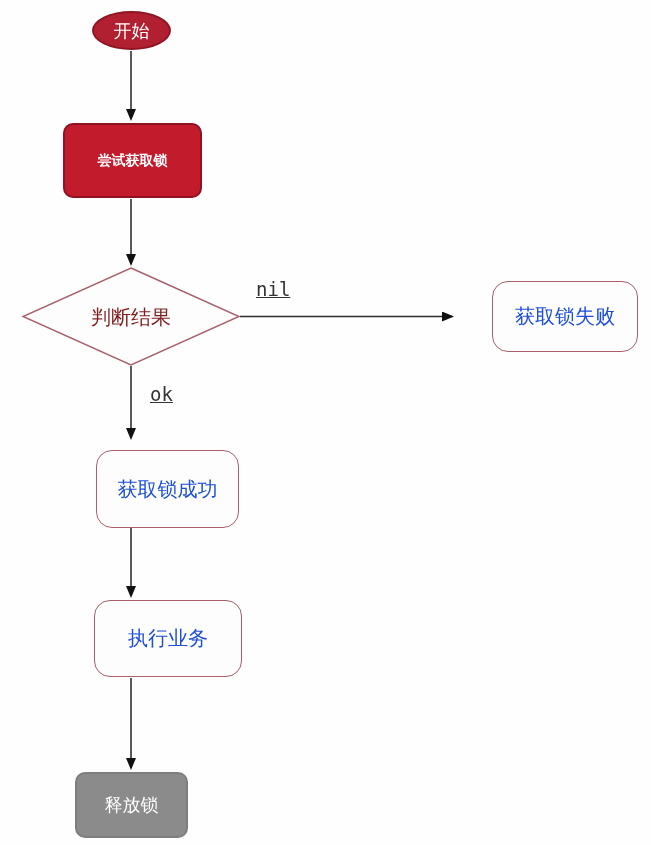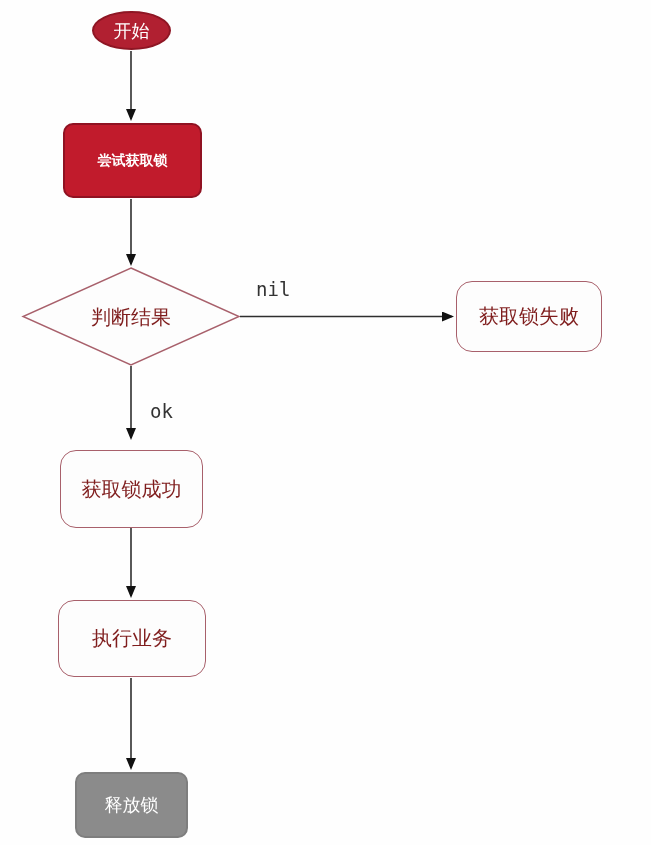--- a/index.html
+++ b/index.html
@@ -53,22 +53,23 @@
   .node-decision-label {
     left: 41px; top: 297px;
     width: 180px; height: 40px;
     color: #7f1d1d;
     font-size: 20px;
   }
   .node-soft {
     background: #fdfdfd;
     border: 1.5px solid #a8606b;
     border-radius: 16px;
-    color: #7f1d1d;
+    color: #1d4ed8;
     font-size: 20px;
+    margin-left: 36px;
   }
   .node-fail {
     left: 456px; top: 281px;
     width: 146px; height: 71px;
   }
   .node-success {
     left: 60px; top: 450px;
     width: 143px; height: 78px;
   }
   .node-business {
@@ -82,26 +83,27 @@
     border: 2px solid #7e7e7e;
     border-radius: 10px;
     color: #ffffff;
     font-size: 18px;
   }
   .edge-label {
     position: absolute;
     color: #333333;
     font-family: "DejaVu Sans Mono", monospace;
     font-size: 19px;
+    text-decoration: underline;
   }
   .edge-label-nil {
     left: 256px; top: 278px;
   }
   .edge-label-ok {
-    left: 150px; top: 400px;
+    left: 150px; top: 383px;
   }
 </style>
 </head>
 <body>
 
 <div class="canvas">
 
   <svg class="edges-layer" width="651" height="845" viewBox="0 0 651 845" xmlns="http://www.w3.org/2000/svg">
     <defs>
       <marker id="arrowhead" markerWidth="12" markerHeight="10" refX="10" refY="5" orient="auto" markerUnits="userSpaceOnUse">

